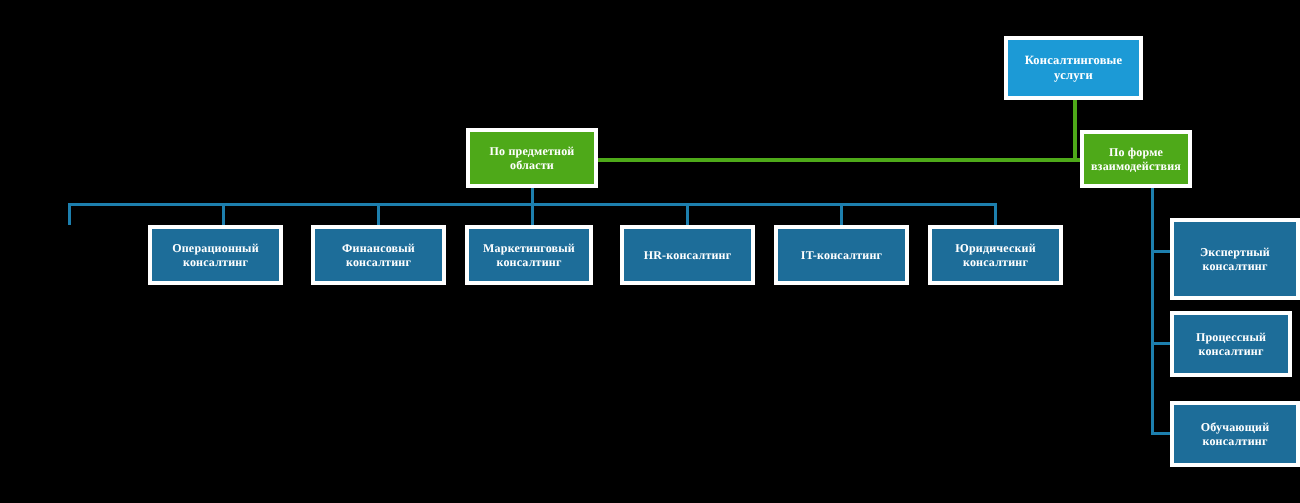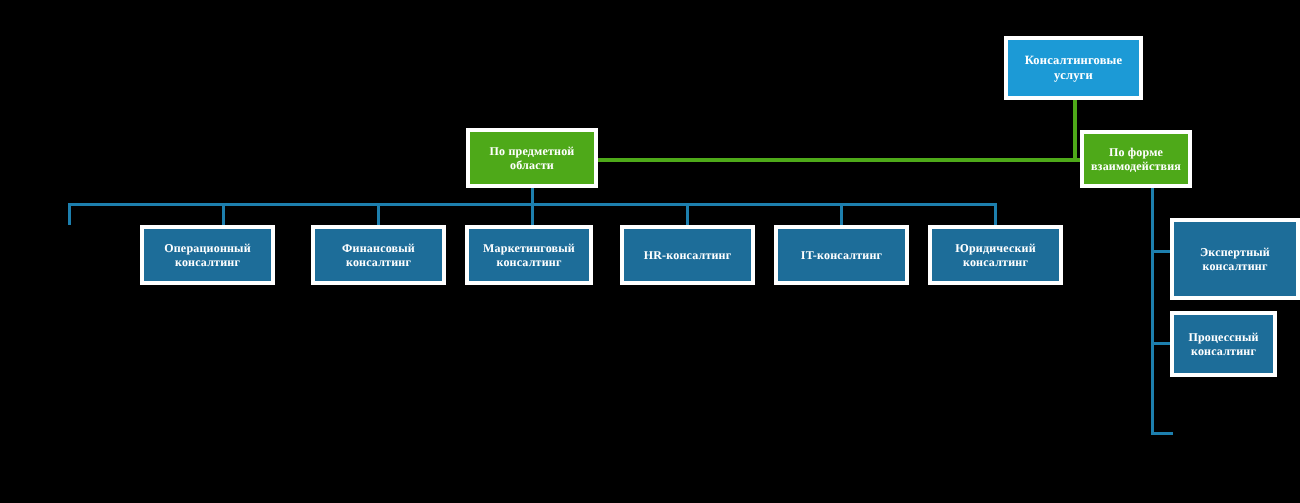--- a/index.html
+++ b/index.html
@@ -93,21 +93,21 @@
 
   <div class="node green lvl2" style="left:466px; top:128px; width:132px; height:60px;">
     <span class="label">По предметной области</span>
   </div>
 
   <div class="node green lvl2" style="left:1080px; top:130px; width:112px; height:58px;">
     <span class="label">По форме взаимодействия</span>
   </div>
 
 
-  <div class="node blue-deep leaf" style="left:140px; top:225px; width:135px; height:60px;">
+  <div class="node blue-deep leaf" style="left:148px; top:225px; width:135px; height:60px;">
     <span class="label">Операционный консалтинг</span>
   </div>
 
   <div class="node blue-deep leaf" style="left:311px; top:225px; width:135px; height:60px;">
     <span class="label">Финансовый консалтинг</span>
   </div>
 
   <div class="node blue-deep leaf" style="left:465px; top:225px; width:128px; height:60px;">
     <span class="label">Маркетинговый консалтинг</span>
   </div>
@@ -121,18 +121,21 @@
   </div>
 
   <div class="node blue-deep leaf" style="left:928px; top:225px; width:135px; height:60px;">
     <span class="label">Юридический консалтинг</span>
   </div>
 
   <div class="node blue-deep leaf" style="left:1170px; top:218px; width:130px; height:82px;">
     <span class="label">Экспертный консалтинг</span>
   </div>
 
-  <div class="node blue-deep leaf" style="left:1170px; top:311px; width:107px; height:66px;">
+  <div class="node blue-deep leaf" style="left:1170px; top:311px; width:122px; height:66px;">
     <span class="label">Процессный консалтинг</span>
   </div>
 
+  <div class="node blue-deep leaf" style="left:1170px; top:401px; width:130px; height:66px;">
+    <span class="label">Обучающий консалтинг</span>
+  </div>
 
 </div>
 
 </body></html>

